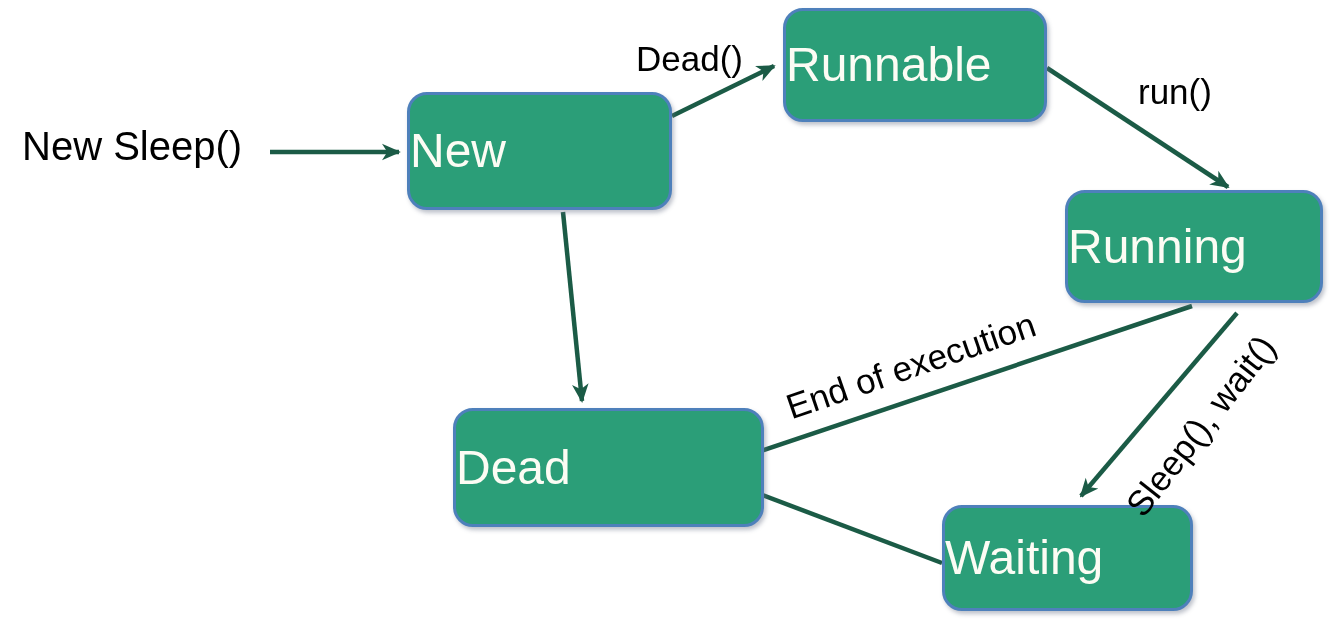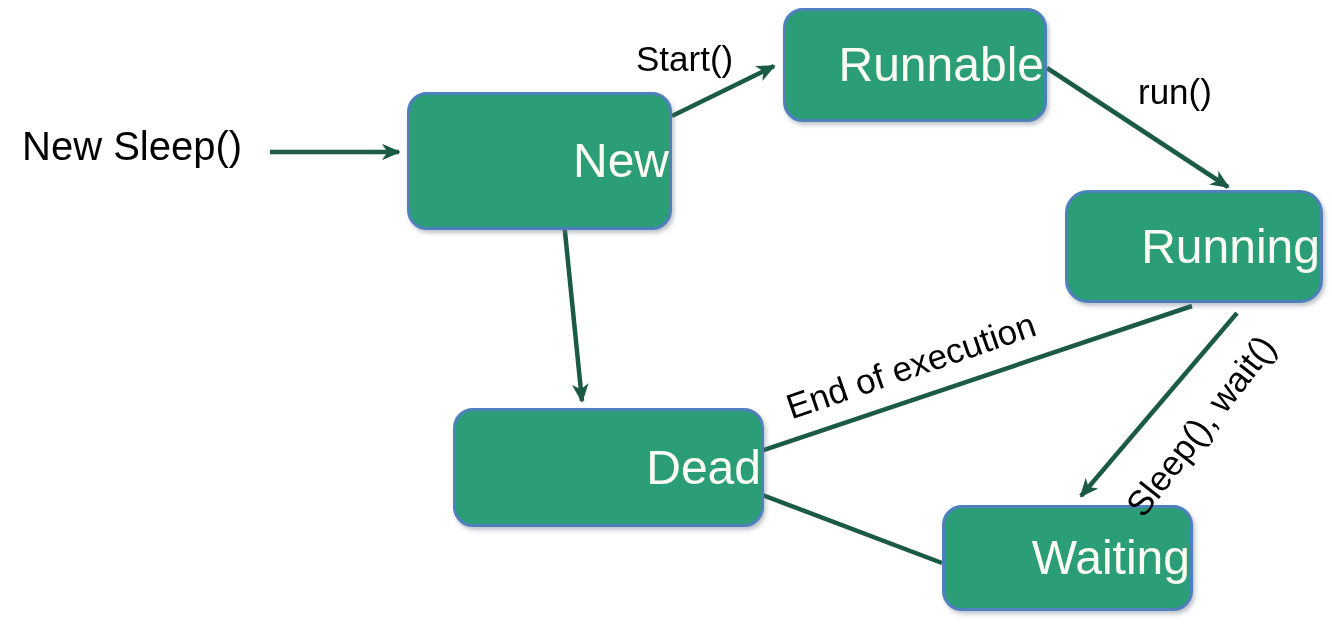--- a/index.html
+++ b/index.html
@@ -31,21 +31,21 @@
     fill: var(--arrow, #1B5B46);
   }
   .node {
     position: absolute;
     background: var(--node-fill, #2B9E78);
     border: 3px solid var(--node-border, #4E80BB);
     border-radius: 20px;
     box-shadow: 2px 3px 4px rgba(110, 120, 140, 0.45);
     display: flex;
     align-items: center;
-    justify-content: flex-end;
+    justify-content: flex-start;
     box-sizing: border-box;
   }
   .node-label {
     color: var(--node-text, #FCFCF4);
     font-size: 48px;
     line-height: 1;
     white-space: nowrap;
   }
   .edge-label {
     position: absolute;
@@ -82,41 +82,41 @@
     <path class="edge" d="M672,116 L774,66" marker-end="url(#ah)"></path>
     <path class="edge" d="M1047,68 L1228,187" marker-end="url(#ah)"></path>
     <path class="edge" d="M563,212 L582,401" marker-end="url(#ah)"></path>
     <path class="edge" d="M1192,306 L731,461" marker-end="url(#ah)"></path>
     <path class="edge" d="M1237,313 L1081,496" marker-end="url(#ah)"></path>
     <path class="edge" d="M942,563 L728,482" marker-end="url(#ah)"></path>
   </svg>
 
   <span class="entry-label">New Sleep()</span>
 
-  <div class="node" style="left:407px; top:92px; width:265px; height:138px;">
+  <div class="node" style="left:407px; top:92px; width:265px; height:118px;">
     <span class="node-label">New</span>
   </div>
 
   <div class="node" style="left:783px; top:8px; width:264px; height:114px;">
     <span class="node-label">Runnable</span>
   </div>
 
-  <div class="node" style="left:1065px; top:190px; width:258px; height:113px;border-radius:23px;">
+  <div class="node" style="left:1065px; top:190px; width:258px; height:113px;">
     <span class="node-label">Running</span>
   </div>
 
   <div class="node" style="left:453px; top:408px; width:311px; height:119px;">
     <span class="node-label">Dead</span>
   </div>
 
   <div class="node" style="left:942px; top:505px; width:251px; height:106px;">
     <span class="node-label">Waiting</span>
   </div>
 
-  <span class="edge-label" style="left:636px; top:40px;">Start()</span>
+  <span class="edge-label" style="left:636px; top:40px;">Dead()</span>
 
   <span class="edge-label" style="left:1138px; top:73px;">run()</span>
 
   <span class="edge-label rotated" style="left:911px; top:366px; --rot:-19deg;">End of execution</span>
 
   <span class="edge-label rotated" style="left:1201px; top:426px; --rot:-52deg;">Sleep(), wait()</span>
 
 </div>
 
 </body></html>

